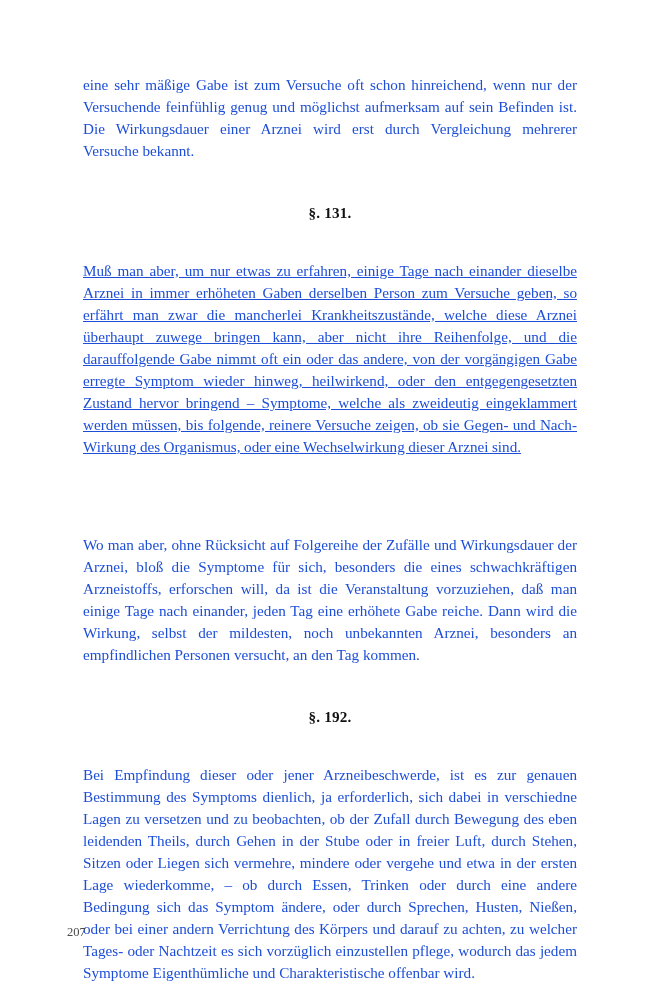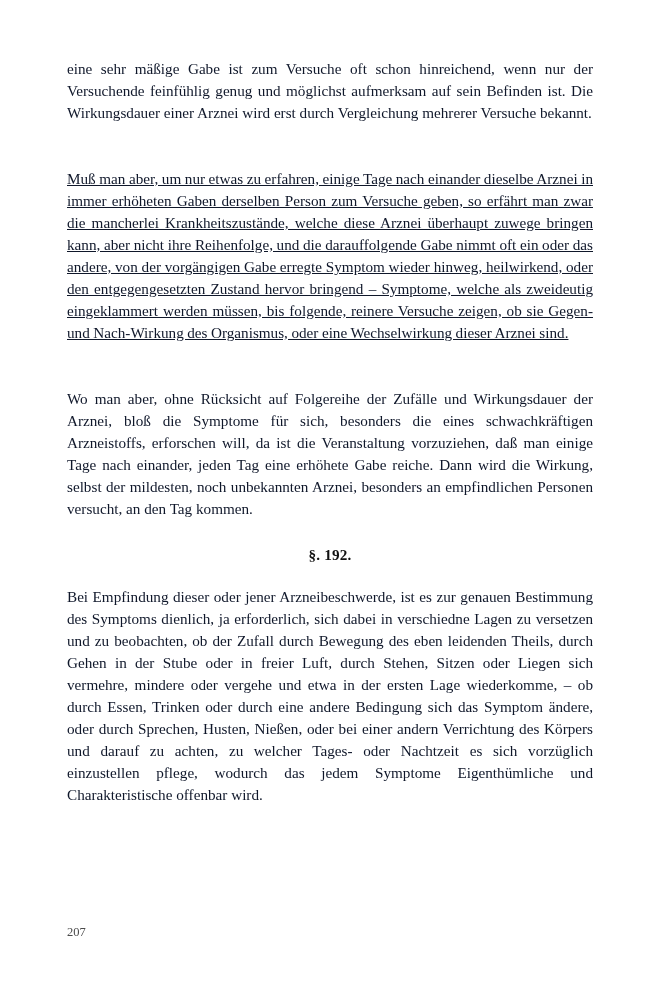--- a/index.html
+++ b/index.html
@@ -18,26 +18,26 @@
     color: #1a1a1a;
     box-sizing: border-box;
   }
   .text-block {
     position: absolute;
     left: 67px;
     top: 58px;
     width: 526px;
   }
   p.para {
-    margin: 0;
+    margin: 16px;
     text-align: justify;
     text-justify: inter-word;
     font-size: 15.2px;
     line-height: 22px;
-    color: #0f172a;
+    color: #1d4ed8;
     hyphens: manual;
   }
   p.para.tight {
     word-spacing: -0.3px;
     text-decoration: underline;
   }
   h2.section-heading {
     margin: 0;
     text-align: center;
     font-weight: bold;
@@ -63,20 +63,21 @@
 </head>
 <body>
 
 <div class="page">
 
   <div class="text-block">
 
     <p class="para">eine sehr mäßige Gabe ist zum Versuche oft schon hinreichend, wenn nur der Versuchende feinfühlig genug und möglichst aufmerksam auf sein Befinden ist. Die Wirkungsdauer einer Arznei wird erst durch Vergleichung mehrerer Versuche bekannt.</p>
 
     <div class="gap-before-heading"></div>
+    <h2 class="section-heading">§. 131.</h2>
     <div class="gap-after-heading"></div>
     <p class="para tight">Muß man aber, um nur etwas zu erfahren, einige Tage nach einander dieselbe Arznei in immer erhöheten Gaben derselben Person zum Versuche geben, so erfährt man zwar die mancherlei Krankheitszustände, welche diese Arznei überhaupt zuwege bringen kann, aber nicht ihre Reihenfolge, und die darauffolgende Gabe nimmt oft ein oder das andere, von der vorgängigen Gabe erregte Symptom wieder hinweg, heilwirkend, oder den entgegengesetzten Zustand hervor bringend – Symptome, welche als zweideutig eingeklammert werden müssen, bis folgende, reinere Versuche zeigen, ob sie Gegen- und Nach-Wirkung des Organismus, oder eine Wechselwirkung dieser Arznei sind.</p>
 
     <div class="gap-before-heading"></div>
     <div class="gap-after-heading"></div>
     <p class="para">Wo man aber, ohne Rücksicht auf Folgereihe der Zufälle und Wirkungsdauer der Arznei, bloß die Symptome für sich, besonders die eines schwachkräftigen Arzneistoffs, erforschen will, da ist die Veranstaltung vorzuziehen, daß man einige Tage nach einander, jeden Tag eine erhöhete Gabe reiche. Dann wird die Wirkung, selbst der mildesten, noch unbekannten Arznei, besonders an empfindlichen Personen versucht, an den Tag kommen.</p>
 
     <div class="gap-before-heading"></div>
     <h2 class="section-heading">§. 192.</h2>
     <div class="gap-after-heading"></div>

